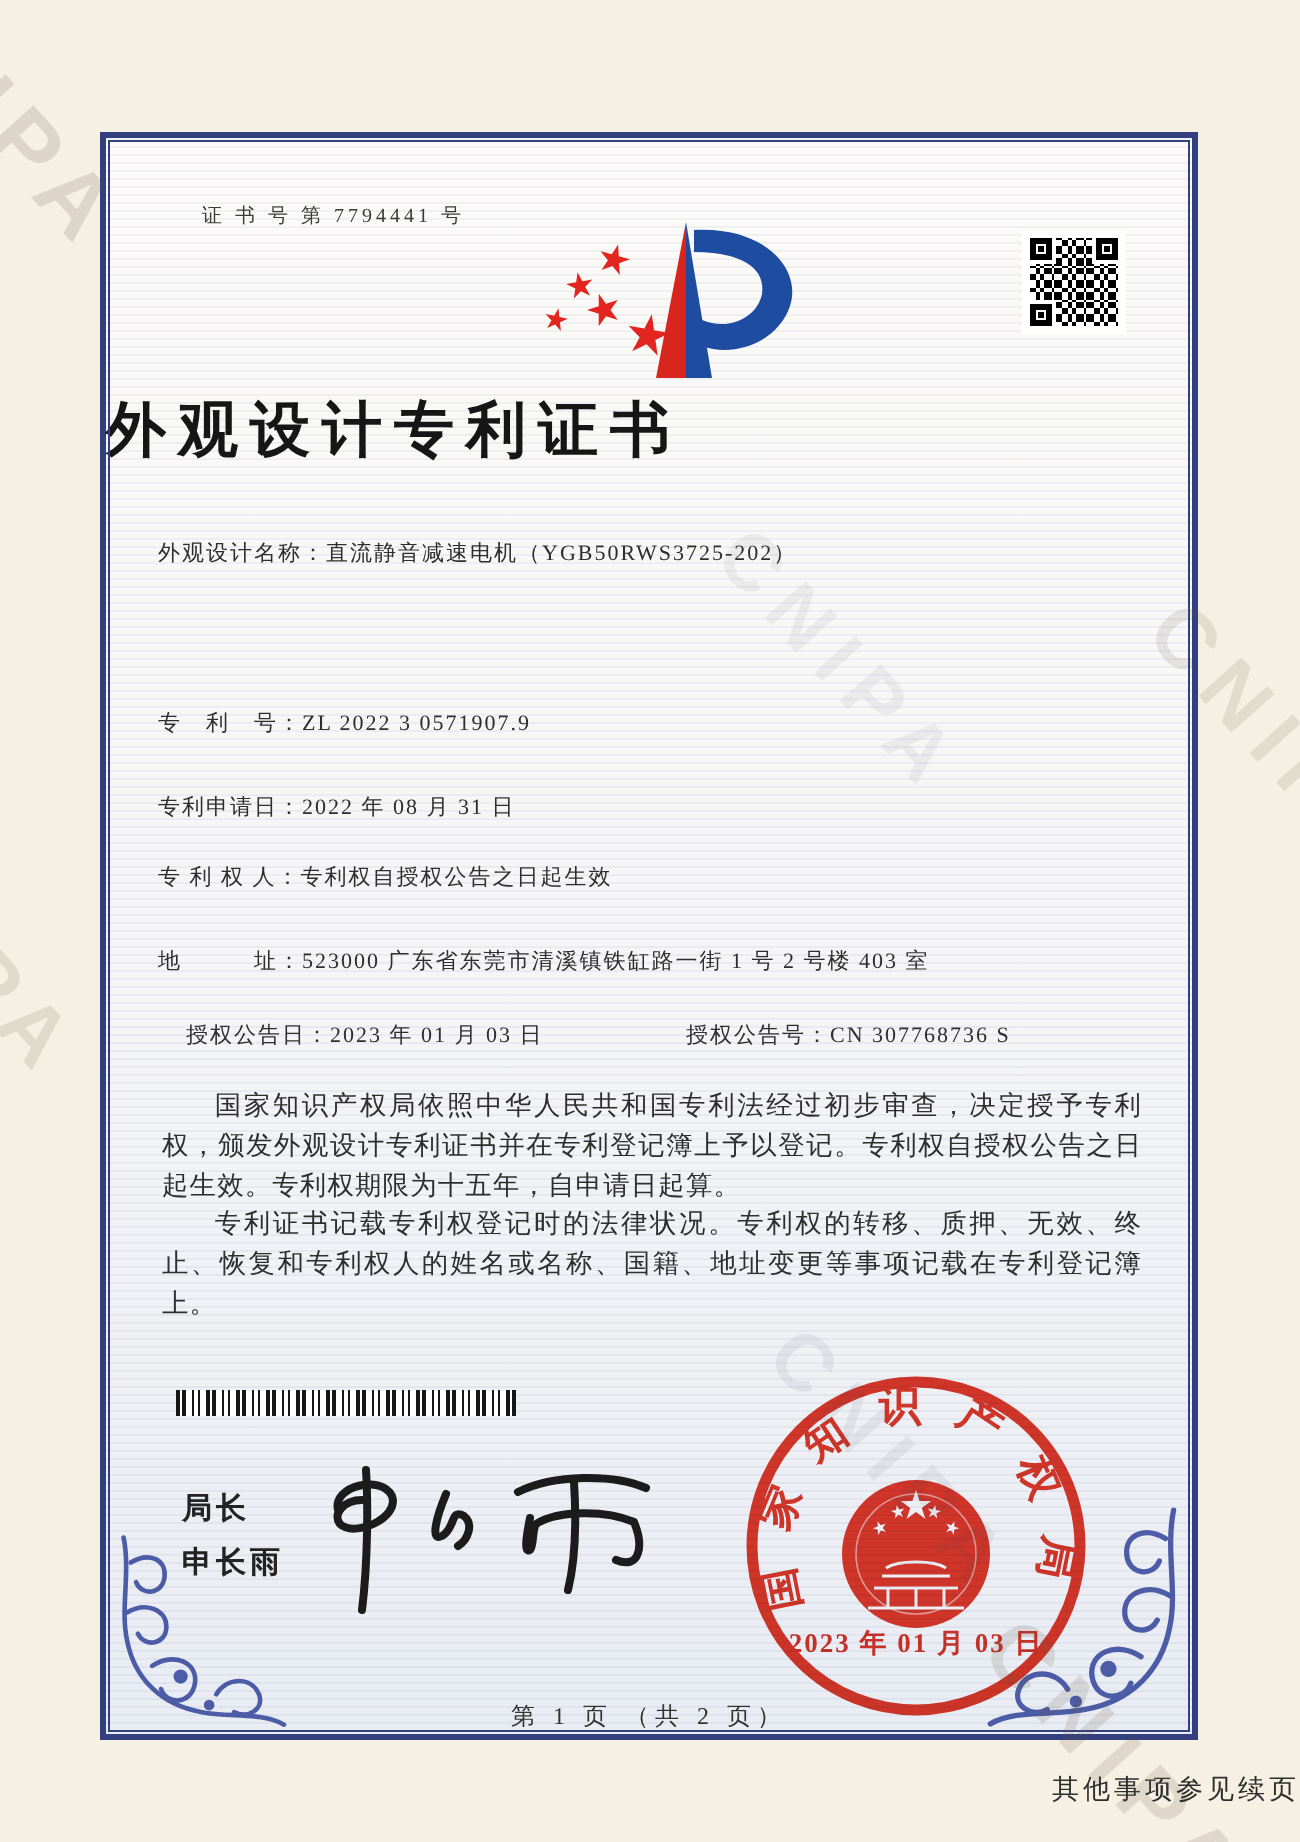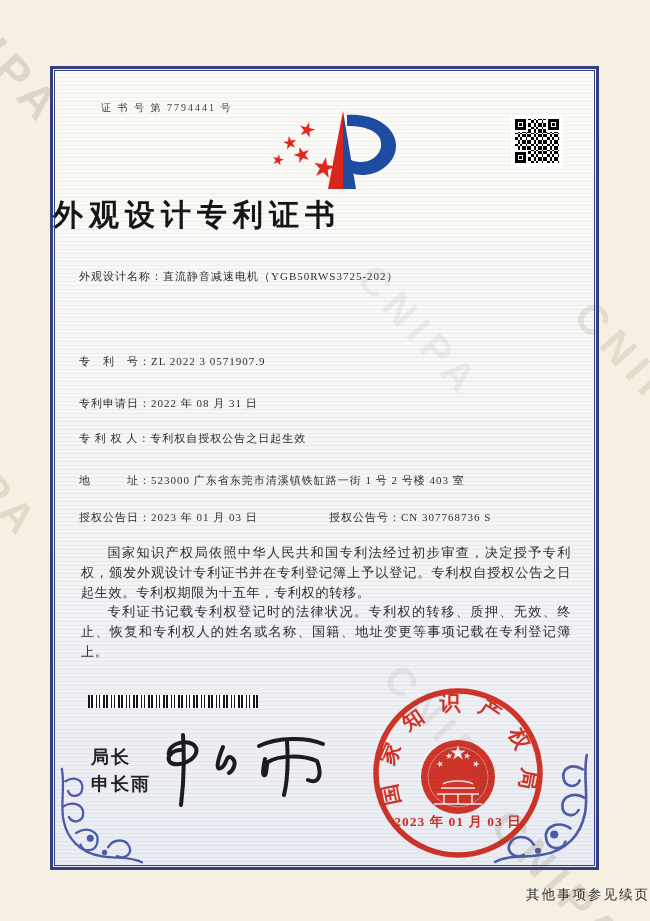--- a/index.html
+++ b/index.html
@@ -65,38 +65,38 @@
     position:absolute; left:0; right:0; top:126px; text-align:left;
     font-size:30px; font-weight:bold; letter-spacing:6px; color:#161616;
   }
 
   .frow {
     position:absolute; left:26px; right:20px;
     font-size:11px; letter-spacing:1px; color:#2e2e2e; white-space:nowrap;
   }
   .frow .flabel { color:#2e2e2e; }
   .r0{top:200px} .r1{top:243px} .r2{top:285px} .r3{top:327px} .r4{top:362px} .r5{top:404px} .r6{top:441px}
-  .pair1 { display:inline-block; width:250px; }
+  .pair1 { display:inline-block; width:250px;margin-left:14px; }
 
   .paras {
     position:absolute; left:28px; right:25px; top:474px;
     font-size:13.2px; line-height:19.8px; color:#2e2e2e;
     text-align:justify;
   }
   .paras p { text-indent:2em; letter-spacing:0.6px; }
 
   .barcode {
     position:absolute; left:35px; top:626px; width:170px; height:13px;
     background:repeating-linear-gradient(90deg,#161616 0 2px,#fff 2px 3px,#161616 3px 5px,#fff 5px 8px,#161616 8px 9px,#fff 9px 11px,#161616 11px 12px,#fff 12px 15px);
   }
 
   .sig-role, .sig-name {
     position:absolute; left:38px;
     font-family:"Liberation Sans","DejaVu Sans",sans-serif;
-    font-weight:bold; font-size:18px; color:#232323; letter-spacing:2px;
+    font-weight:bold; font-size:15px; color:#232323; letter-spacing:2px;
   }
   .sig-role { top:676px; }
   .sig-name { top:703px; }
   .sig-script { position:absolute; left:102px; top:660px; width:190px; height:82px; z-index:2; }
 
   .seal { position:absolute; left:317px; top:616px; width:176px; height:176px; z-index:3; mix-blend-mode:multiply; opacity:0.94; }
   .seal-ring-text { font-family:"Liberation Serif","DejaVu Serif",serif; font-weight:bold; font-size:21px; letter-spacing:16px; fill:#dd2b1c; }
   .seal-date { font-family:"Liberation Serif","DejaVu Serif",serif; font-weight:bold; font-size:13.5px; fill:#d6281c; letter-spacing:1px; }
 
   .page-info {
@@ -165,21 +165,21 @@
       <span class="flabel">专 利 权 人：</span><span class="fvalue">专利权自授权公告之日起生效</span>
     </div>
     <div class="frow r5">
       <span class="flabel">地　　　址：</span><span class="fvalue">523000 广东省东莞市清溪镇铁缸路一街 1 号 2 号楼 403 室</span>
     </div>
     <div class="frow r6">
       <span class="pair1"><span class="flabel">授权公告日：</span><span class="fvalue">2023 年 01 月 03 日</span></span><span class="pair2"><span class="flabel">授权公告号：</span><span class="fvalue">CN 307768736 S</span></span>
     </div>
 
     <div class="paras">
-      <p>国家知识产权局依照中华人民共和国专利法经过初步审查，决定授予专利权，颁发外观设计专利证书并在专利登记簿上予以登记。专利权自授权公告之日起生效。专利权期限为十五年，专利权的转移。</p>
+      <p>国家知识产权局依照中华人民共和国专利法经过初步审查，决定授予专利权，颁发外观设计专利证书并在专利登记簿上予以登记。专利权自授权公告之日起生效。专利权期限为十五年，自申请日起算。</p>
       <p>专利证书记载专利权登记时的法律状况。专利权的转移、质押、无效、终止、恢复和专利权人的姓名或名称、国籍、地址变更等事项记载在专利登记簿上。</p>
     </div>
 
     <div class="barcode"></div>
 
     <div class="sig-role">局长</div>
     <div class="sig-name">申长雨</div>
 
     <svg class="sig-script" viewBox="0 0 190 82" aria-hidden="true">
       <g fill="none" stroke="#1c1c1c" stroke-width="4" stroke-linecap="round" stroke-linejoin="round">
@@ -235,16 +235,17 @@
         <path d="M 6,2 C 10,22 4,42 8,60 C 12,80 26,96 50,100 C 66,103 84,100 96,107"></path>
         <path d="M 10,16 C 20,10 30,14 29,24 C 28,34 16,35 13,27"></path>
         <path d="M 8,44 C 18,38 30,42 30,52 C 30,62 18,64 14,56"></path>
         <path d="M 22,74 C 34,66 48,72 46,84 C 44,96 30,96 27,87"></path>
         <path d="M 58,90 C 64,80 78,80 82,90 C 85,98 76,104 68,100"></path>
       </g>
       <circle cx="38" cy="80" r="4" fill="#3d4d9f"></circle>
       <circle cx="54" cy="96" r="3" fill="#3d4d9f"></circle>
     </svg>
 
+    <div class="page-info">第 1 页 （共 2 页）</div>
   </div>
 
   <div class="continuation">其他事项参见续页</div>
 </div>
 
 </body></html>

